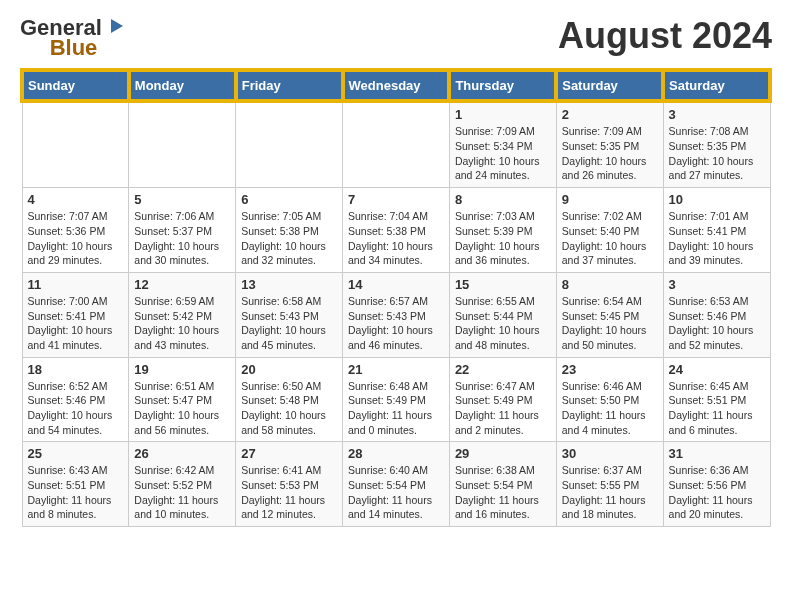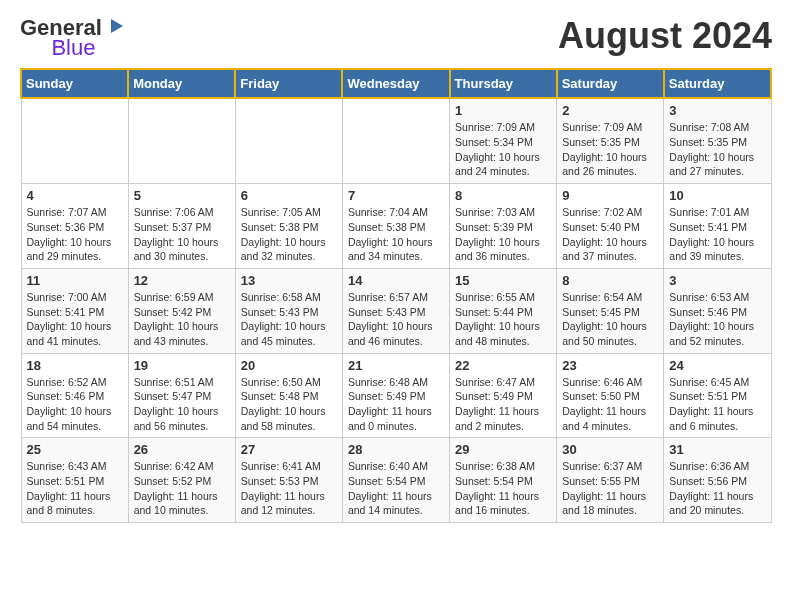--- a/index.html
+++ b/index.html
@@ -44,21 +44,21 @@
       border-collapse: collapse;
       font-size: 11px;
     }
     .calendar-table thead th {
       background: #3a6ea5;
       color: #fff;
       padding: 6px 4px;
       text-align: left;
       font-size: 13px;
       font-weight: bold;
-      border: 2px solid #eab308;
+      border: 4px solid #eab308;
     }
     .calendar-table tbody td {
       border: 1px solid #ccc;
       vertical-align: top;
       padding: 4px 5px;
       width: calc(100% / 7);
       min-height: 70px;
       background: #fff;
     }
     .calendar-table tbody tr:nth-child(odd) td {
@@ -84,21 +84,21 @@
 <body>
 
 <div class="header-area">
   <div class="logo">
     <div style="display:flex;align-items:center;gap:0;">
       <span style="color:#333;font-size:22px;font-weight:bold;">General</span>
       <svg width="22" height="22" viewBox="0 0 22 22" style="margin-left:1px;margin-top:-4px;">
         <polygon points="8,4 20,11 8,18" fill="#3a6ea5"></polygon>
       </svg>
     </div>
-    <span style="color:#6d28d9;font-size:22px;font-weight:normal;margin-top:-4px;margin-left:2px;">Blue</span>
+    <span style="color:#a16207;font-size:22px;font-weight:bold;margin-top:-4px;margin-left:2px;">Blue</span>
   </div>
   <div class="title-area">
     <div class="month-title">August 2024</div>
   </div>
 </div>
 
 <table class="calendar-table">
   <thead>
     <tr>
     <th>Sunday</th>

